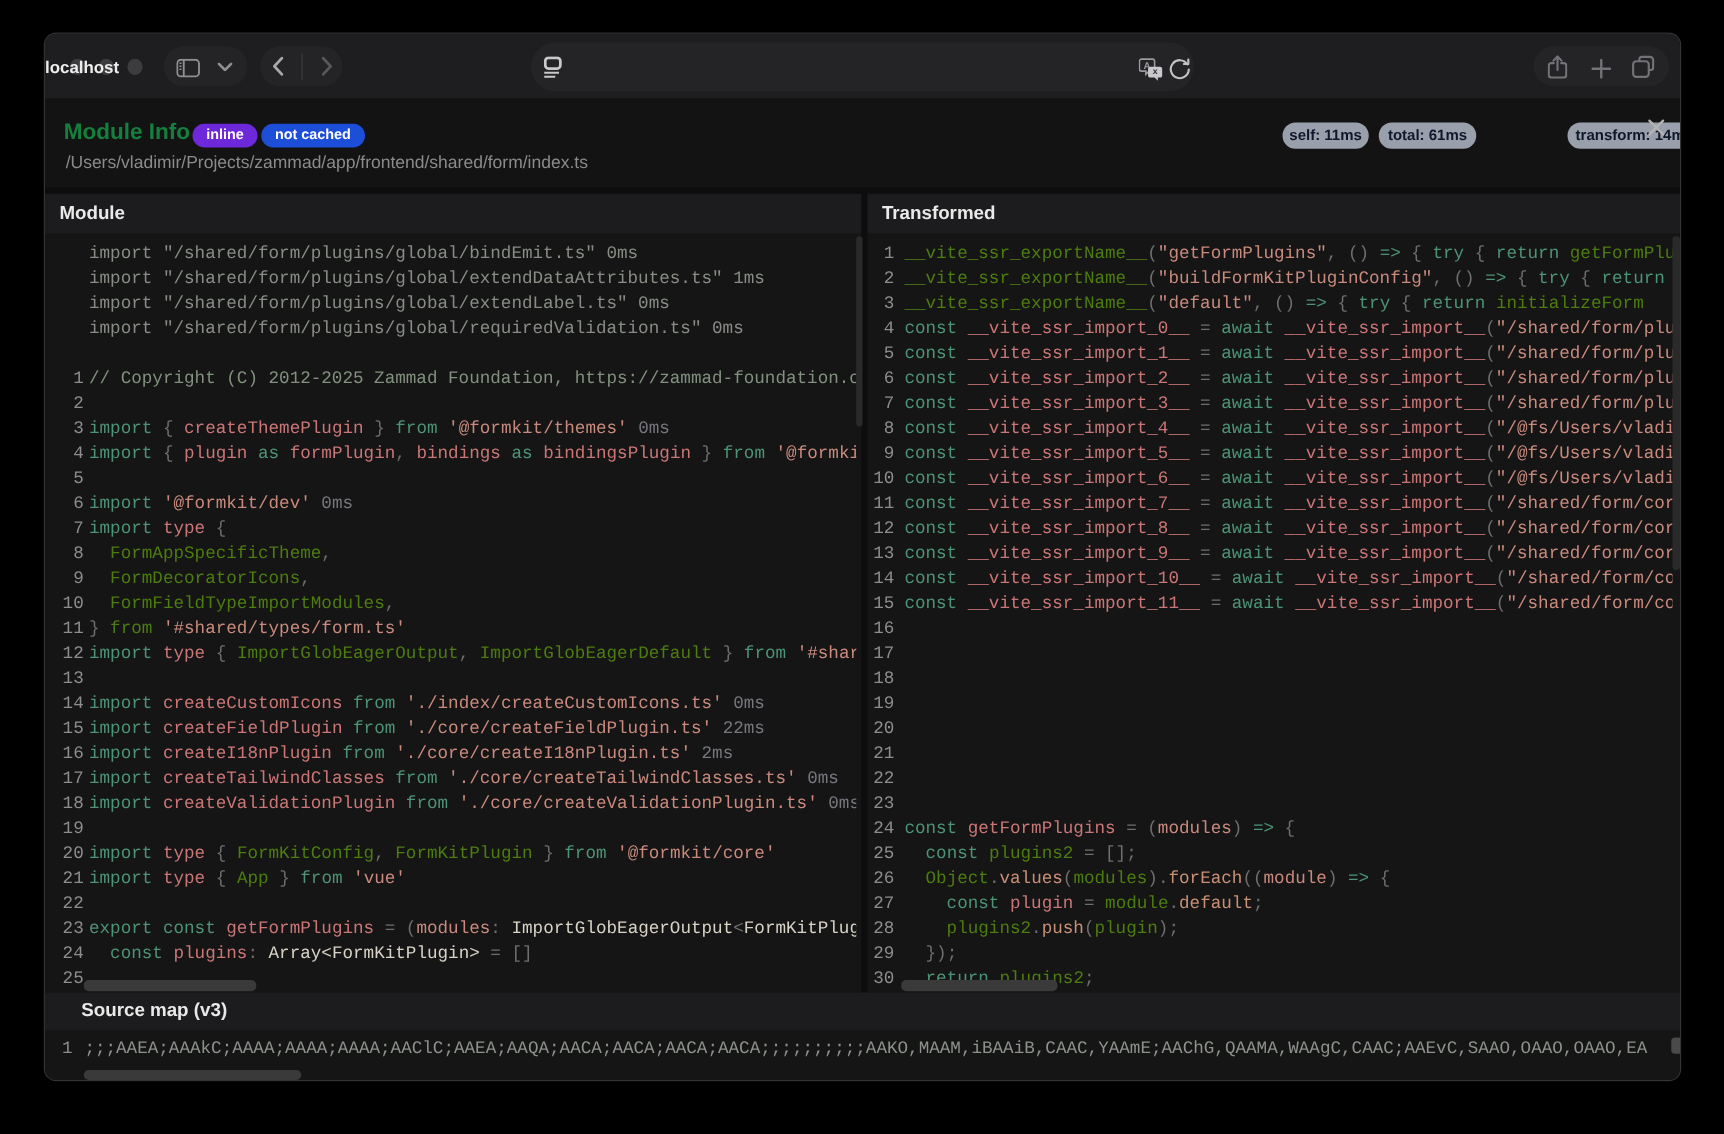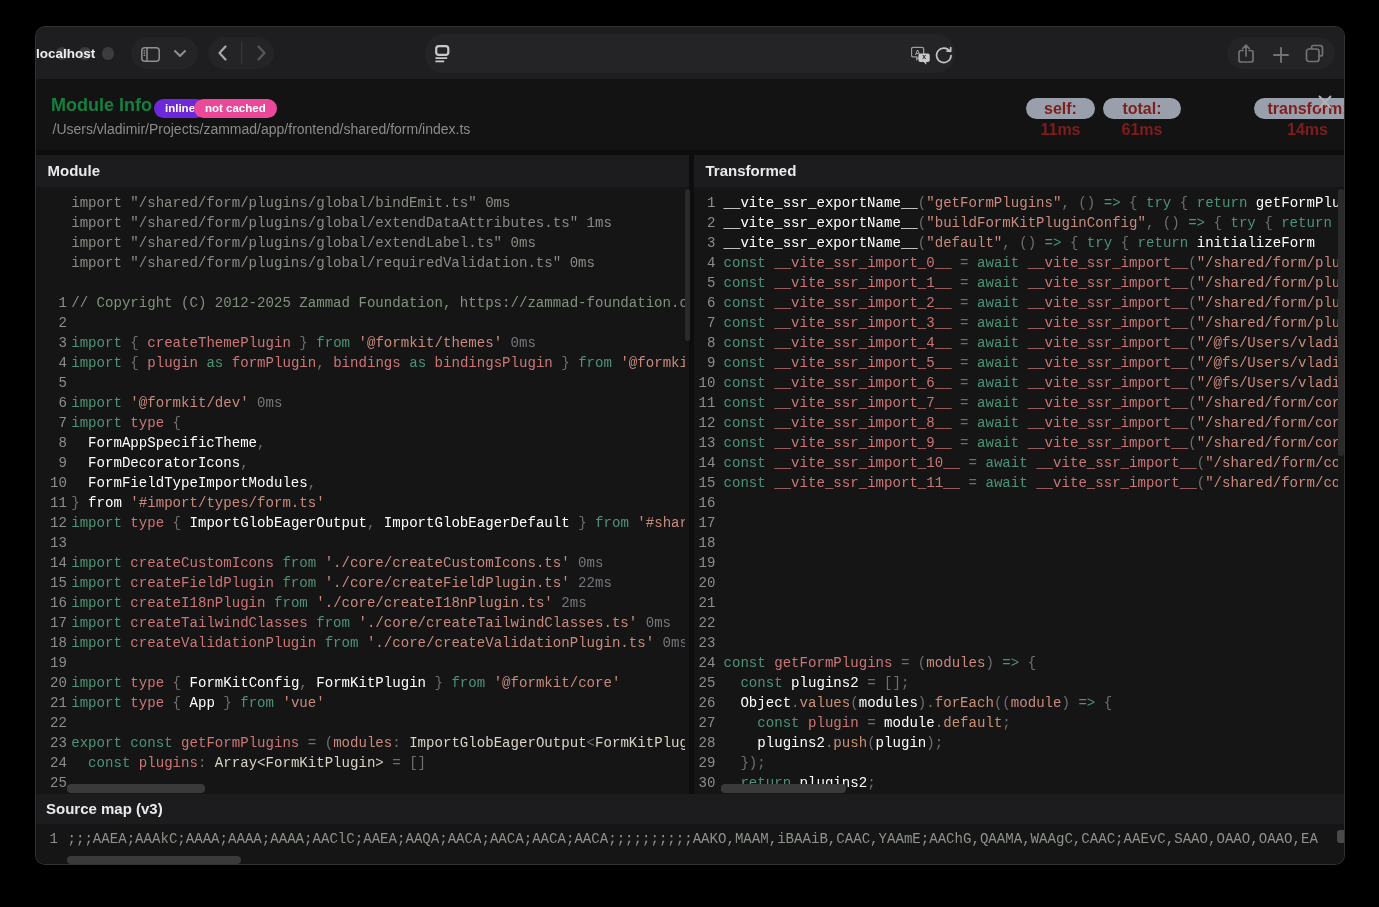--- a/index.html
+++ b/index.html
@@ -7,42 +7,42 @@
 .win{position:absolute;left:35px;top:26px;width:1310px;height:839px;background:#0d0d0d;border:1px solid rgba(255,255,255,.16);border-radius:10px;overflow:hidden}
 .tb{position:absolute;left:0;top:0;width:100%;height:52px;background:#1e1e20}
 .dot{position:absolute;top:20px;width:12.5px;height:12.5px;border-radius:50%;background:#3c3c3e}
 .pill{position:absolute;top:9.5px;height:32px;background:#242427;border-radius:16px}
 .urlbar{position:absolute;left:389px;top:7px;width:530px;height:39px;background:#242427;border-radius:19px}
 .urltext{position:absolute;left:0;right:0;top:7px;height:39px;line-height:39px;text-align:left;color:#ededee;font-size:13.5px;font-weight:600}
 .modinfo{position:absolute;left:0;top:52px;width:100%;height:71px;background:#131314}
 .mtitle{position:absolute;left:15px;top:15.5px;color:#15803d;font-size:18px;font-weight:700;letter-spacing:0}
 .badge{position:absolute;top:20px;height:19px;line-height:19px;border-radius:9.5px;color:#fff;font-size:11.5px;font-weight:700;padding:0 11px}
 .b-inline{left:118px;background:#6d28d9}
-.b-nc{left:158px;background:#ec4899}
-.tpill{position:absolute;top:18.5px;height:21px;line-height:21px;border-radius:10.5px;color:#7f1d1d;font-size:16px;font-weight:700;background:#9aa0ab;text-align:center}
+.b-nc{left:173px;background:#1d4ed8}
+.tpill{position:absolute;top:18.5px;height:21px;line-height:21px;border-radius:10.5px;color:#0f172a;font-size:12px;font-weight:700;background:#9aa0ab;text-align:center}
 .path{position:absolute;left:16.5px;top:40px;color:#8b8b8b;font-family:Liberation Sans, sans-serif;font-size:14px;height:20px;line-height:20px}
 .hdr{position:absolute;top:128px;height:32px;background:#1c1c1e;color:#e9e9e9;font-size:15px;font-weight:700;line-height:32px;padding-left:11.5px}
 .hdr-l{left:0;width:653px}
 .hdr-r{left:658px;width:652px}
 .ed{position:absolute;top:160px;height:607px;background:#151516;overflow:hidden;padding-top:6px}
 .clip{overflow:hidden}
 .ed-l .clip{width:649px}
 .ed-r .clip{width:644px}
 .ed-l{left:0;width:653px}
 .ed-r{left:658px;width:652px}
 .row{display:flex;height:20px;font-family:"Liberation Mono",monospace;font-size:14.08px;line-height:20px;white-space:pre}
 .num{flex:0 0 31px;text-align:right;color:#8d8d8d}
 .ed-r .num{flex:0 0 21.5px}
 .code{margin-left:4.2px}
 .ed-r .code{margin-left:8px}
 i{font-style:normal}
-.k{color:#4d9375}.r{color:#cb7676}.s{color:#c98a7d}.f{color:#c99076}.o{color:#ffffff}
+.k{color:#4d9375}.r{color:#cb7676}.s{color:#c98a7d}.f{color:#c99076}.o{color:#4d7c0f}
 .c{color:#d8d3c5}.p{color:#6e6e6e}.m{color:#81917d}.g{color:#878c84}.t{color:#76767c}.d{color:#d8d3c5}
 .sb{position:absolute;background:#3a3a3a;border-radius:4px}
-.smaphdr{position:absolute;left:0;top:767px;width:100%;height:30px;background:#1c1c1e;color:#e9e9e9;font-size:15px;font-weight:700;line-height:29px;padding-left:10px}
+.smaphdr{position:absolute;left:0;top:767px;width:100%;height:30px;background:#1c1c1e;color:#e9e9e9;font-size:15px;font-weight:700;line-height:29px;padding-left:29px}
 .smapbody{position:absolute;left:0;top:797px;width:100%;height:41.5px;background:#151516;overflow:hidden;padding-top:5px}
 svg{position:absolute;display:block}
 </style></head>
 <body>
 <div class="win">
   <div class="tb">
     <div class="dot" style="left:19.5px"></div>
     <div class="dot" style="left:42.5px"></div>
     <div class="dot" style="left:65.5px"></div>
     <div class="pill" style="left:95px;width:67px"></div>
@@ -120,24 +120,24 @@
 <div class="row"><span class="num">1</span><span class="code"><i class="m">// Copyright (C) 2012-2025 Zammad Foundation, https://zammad-foundation.org/</i></span></div>
 <div class="row"><span class="num">2</span><span class="code"></span></div>
 <div class="row"><span class="num">3</span><span class="code"><i class="k">import</i><i class="p"> { </i><i class="r">createThemePlugin</i><i class="p"> } </i><i class="k">from</i><i class="d"> </i><i class="s">'@formkit/themes'</i><i class="t"> 0ms</i></span></div>
 <div class="row"><span class="num">4</span><span class="code"><i class="k">import</i><i class="p"> { </i><i class="r">plugin</i><i class="k"> as </i><i class="r">formPlugin</i><i class="p">, </i><i class="r">bindings</i><i class="k"> as </i><i class="r">bindingsPlugin</i><i class="p"> } </i><i class="k">from</i><i class="d"> </i><i class="s">'@formkit/vue'</i></span></div>
 <div class="row"><span class="num">5</span><span class="code"></span></div>
 <div class="row"><span class="num">6</span><span class="code"><i class="k">import</i><i class="d"> </i><i class="s">'@formkit/dev'</i><i class="t"> 0ms</i></span></div>
 <div class="row"><span class="num">7</span><span class="code"><i class="k">import</i><i class="d"> </i><i class="r">type</i><i class="p"> {</i></span></div>
 <div class="row"><span class="num">8</span><span class="code"><i class="d">  </i><i class="o">FormAppSpecificTheme</i><i class="p">,</i></span></div>
 <div class="row"><span class="num">9</span><span class="code"><i class="d">  </i><i class="o">FormDecoratorIcons</i><i class="p">,</i></span></div>
 <div class="row"><span class="num">10</span><span class="code"><i class="d">  </i><i class="o">FormFieldTypeImportModules</i><i class="p">,</i></span></div>
-<div class="row"><span class="num">11</span><span class="code"><i class="p">} </i><i class="o">from</i><i class="d"> </i><i class="s">'#import/types/form.ts'</i></span></div>
+<div class="row"><span class="num">11</span><span class="code"><i class="p">} </i><i class="o">from</i><i class="d"> </i><i class="s">'#shared/types/form.ts'</i></span></div>
 <div class="row"><span class="num">12</span><span class="code"><i class="k">import</i><i class="d"> </i><i class="r">type</i><i class="p"> { </i><i class="o">ImportGlobEagerOutput</i><i class="p">, </i><i class="o">ImportGlobEagerDefault</i><i class="p"> } </i><i class="k">from</i><i class="d"> </i><i class="s">'#shared/types/utils.ts'</i></span></div>
 <div class="row"><span class="num">13</span><span class="code"></span></div>
-<div class="row"><span class="num">14</span><span class="code"><i class="k">import</i><i class="d"> </i><i class="r">createCustomIcons</i><i class="d"> </i><i class="k">from</i><i class="d"> </i><i class="s">'./core/createCustomIcons.ts'</i><i class="t"> 0ms</i></span></div>
+<div class="row"><span class="num">14</span><span class="code"><i class="k">import</i><i class="d"> </i><i class="r">createCustomIcons</i><i class="d"> </i><i class="k">from</i><i class="d"> </i><i class="s">'./index/createCustomIcons.ts'</i><i class="t"> 0ms</i></span></div>
 <div class="row"><span class="num">15</span><span class="code"><i class="k">import</i><i class="d"> </i><i class="r">createFieldPlugin</i><i class="d"> </i><i class="k">from</i><i class="d"> </i><i class="s">'./core/createFieldPlugin.ts'</i><i class="t"> 22ms</i></span></div>
 <div class="row"><span class="num">16</span><span class="code"><i class="k">import</i><i class="d"> </i><i class="r">createI18nPlugin</i><i class="d"> </i><i class="k">from</i><i class="d"> </i><i class="s">'./core/createI18nPlugin.ts'</i><i class="t"> 2ms</i></span></div>
 <div class="row"><span class="num">17</span><span class="code"><i class="k">import</i><i class="d"> </i><i class="r">createTailwindClasses</i><i class="d"> </i><i class="k">from</i><i class="d"> </i><i class="s">'./core/createTailwindClasses.ts'</i><i class="t"> 0ms</i></span></div>
 <div class="row"><span class="num">18</span><span class="code"><i class="k">import</i><i class="d"> </i><i class="r">createValidationPlugin</i><i class="d"> </i><i class="k">from</i><i class="d"> </i><i class="s">'./core/createValidationPlugin.ts'</i><i class="t"> 0ms</i></span></div>
 <div class="row"><span class="num">19</span><span class="code"></span></div>
 <div class="row"><span class="num">20</span><span class="code"><i class="k">import</i><i class="d"> </i><i class="r">type</i><i class="p"> { </i><i class="o">FormKitConfig</i><i class="p">, </i><i class="o">FormKitPlugin</i><i class="p"> } </i><i class="k">from</i><i class="d"> </i><i class="s">'@formkit/core'</i></span></div>
 <div class="row"><span class="num">21</span><span class="code"><i class="k">import</i><i class="d"> </i><i class="r">type</i><i class="p"> { </i><i class="o">App</i><i class="p"> } </i><i class="k">from</i><i class="d"> </i><i class="s">'vue'</i></span></div>
 <div class="row"><span class="num">22</span><span class="code"></span></div>
 <div class="row"><span class="num">23</span><span class="code"><i class="k">export</i><i class="d"> </i><i class="k">const</i><i class="d"> </i><i class="r">getFormPlugins</i><i class="p"> = (</i><i class="s">modules</i><i class="p">: </i><i class="c">ImportGlobEagerOutput</i><i class="p">&lt;</i><i class="c">FormKitPlugin</i></span></div>
 <div class="row"><span class="num">24</span><span class="code"><i class="d">  </i><i class="k">const</i><i class="d"> </i><i class="r">plugins</i><i class="p">: </i><i class="c">Array&lt;FormKitPlugin&gt;</i><i class="p"> = []</i></span></div>

